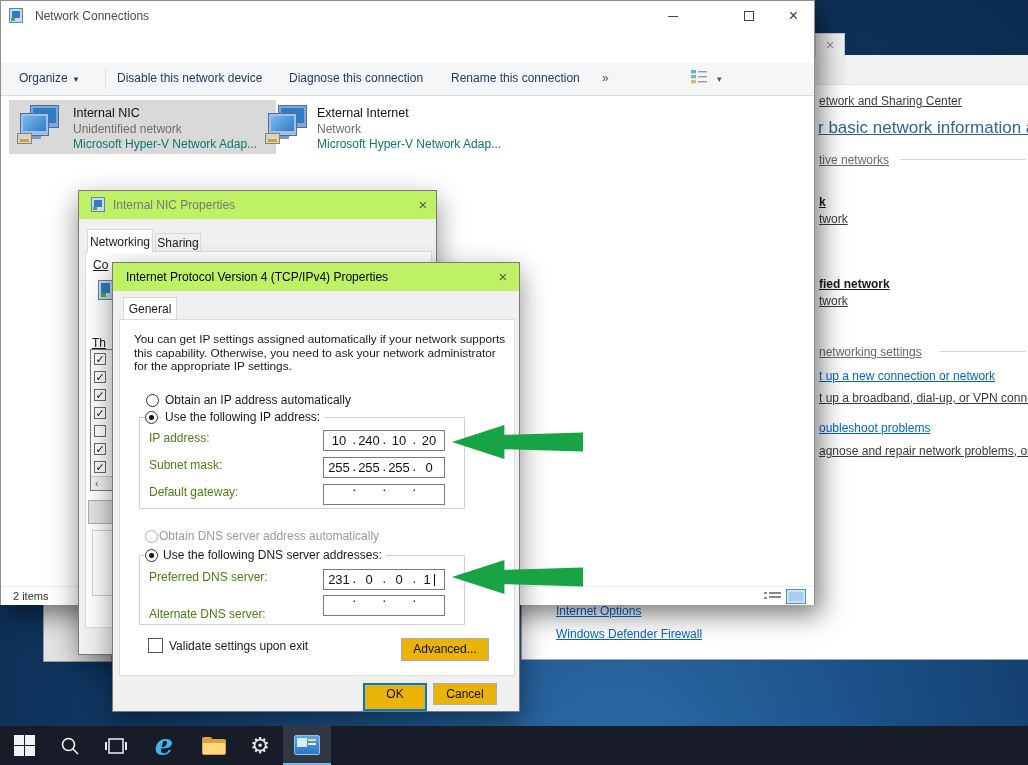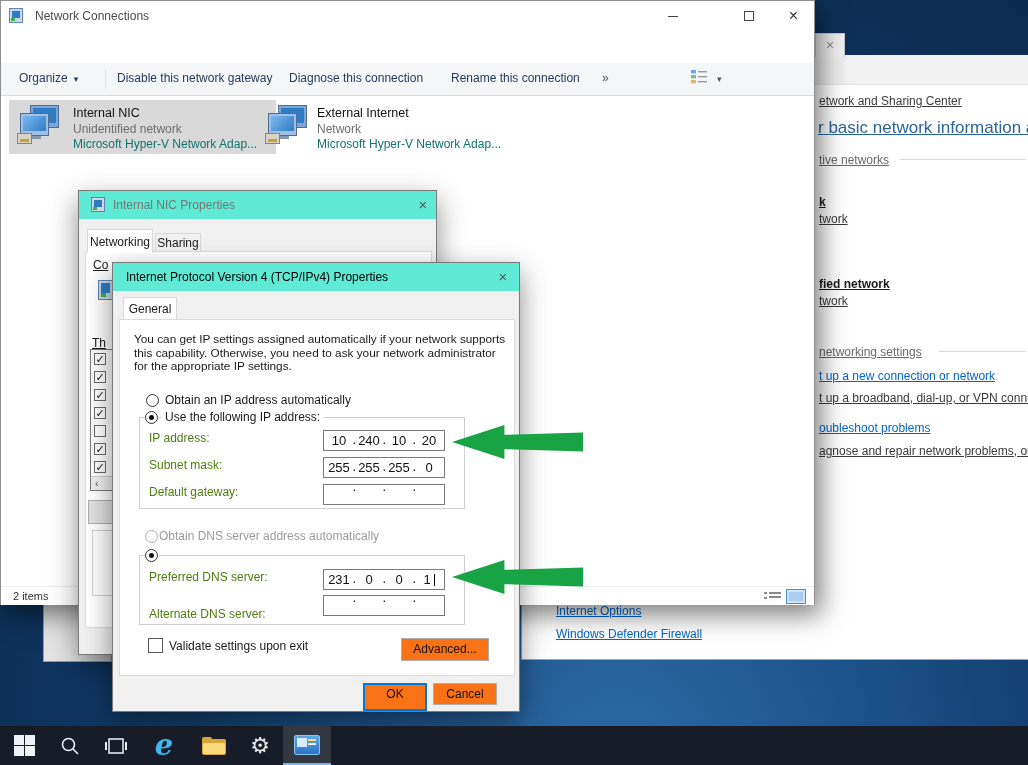--- a/index.html
+++ b/index.html
@@ -76,21 +76,21 @@
   .nc-status { position:absolute; left:0; top:585px; width:100%; height:19px; background:#fff; border-top:1px solid #ececec; }
   .nc-status .cnt { position:absolute; left:12px; top:3px; font-size:11px; color:#333; }
   .sb-list { position:absolute; left:763px; top:4px; width:17px; height:12px; }
   .sb-list i { display:block; height:2px; background:#8a8a8a; margin:1px 0 2px 5px; }
   .sb-list b { position:absolute; left:0; width:3px; height:2px; background:#8a8a8a; }
   .sb-thumb { position:absolute; left:785px; top:2px; width:20px; height:15px; border:1px solid #4f90d0; background:#cfe3f7; }
   .sb-thumb span { position:absolute; left:2px; top:2px; right:2px; bottom:2px; background:#a9cdf0; }
 
   
   .dlg { position:absolute; background:#f0f0f0; border:1px solid #7a7a7a; box-shadow: 0 10px 26px rgba(0,0,0,.45); }
-  .dlg-title { position:absolute; left:0; top:0; width:100%; height:28px; background:#5eead4; }
+  .dlg-title { position:absolute; left:0; top:0; width:100%; height:28px; background:#bef264; }
   .dlg-x { position:absolute; top:4px; width:20px; height:20px; text-align:center; cursor:pointer; }
   .dlg-x::after { content:'×'; font-size:15px; color:#555; line-height:20px; }
   .tab { position:absolute; border:1px solid #d9d9d9; text-align:center; }
   .tab.active { background:#fff; border-bottom:none; z-index:3; }
   .tab.idle { background:#f0f0f0; }
   .page { position:absolute; background:#fff; border:1px solid #dcdcdc; }
 
   
   .nicdlg { left:78px; top:190px; width:359px; height:465px; }
   .nicdlg .ttl { position:absolute; left:34px; top:7px; color:#777; }
@@ -119,21 +119,21 @@
   .rlabel { position:absolute; white-space:nowrap; }
   .rlabel.onbox { background:#fff; padding:0 4px; }
   .rlabel.dis { color:#9b9b9b; }
   .gbox { position:absolute; border:1px solid #cfcfcf; }
   .flabel { position:absolute; white-space:nowrap; color:#4d7c0f; }
   .ipbox { position:absolute; width:122px; height:21px; border:1px solid #7a7a7a; background:#fff; display:flex; align-items:center; }
   .oct { flex:1; text-align:center; position:relative; font-size:13px; color:#111; }
   .oct:not(:last-child)::after { content:'.'; position:absolute; right:-2px; bottom:1px; color:#111; }
   .has-cursor .oct:last-child::after { content:''; display:inline-block; border-left:1px solid #000; height:12px; margin-left:3px; vertical-align:-2px; }
   .chk { position:absolute; width:15px; height:15px; border:1px solid #555; background:#fff; }
-  .btn { position:absolute; background:#f97316; border:1px solid #adadad; text-align:center; color:#111; cursor:pointer; }
+  .btn { position:absolute; background:#eab308; border:1px solid #adadad; text-align:center; color:#111; cursor:pointer; }
   .btn.default { border:2px solid #0078d7; }
 
   
   .garrow { position:absolute; width:131px; height:34px; background:#18a344;
             clip-path: polygon(0 50%, 40% 0, 40% 29%, 100% 22%, 100% 78%, 40% 71%, 40% 100%);
             filter: drop-shadow(0 2px 2px rgba(0,0,0,.35)); }
 
   
   .taskbar { position:absolute; left:0; top:726px; width:100%; height:39px; background:#171c28; }
   .tb-item { position:absolute; top:0; height:39px; display:flex; align-items:center; justify-content:center; cursor:pointer; }
@@ -238,21 +238,21 @@
       <svg width="13" height="13" viewBox="0 0 13 13">
         <circle cx="5.2" cy="5.2" r="3.8" fill="none" stroke="#767676" stroke-width="1.3"></circle>
         <line x1="8.2" y1="8.2" x2="12" y2="12" stroke="#767676" stroke-width="1.3"></line>
       </svg>
     </div>
   </div>
 
   <div class="nc-toolbar">
     <span class="tb tb-caret" style="left:18px;">Organize</span>
     <span class="tb-div"></span>
-    <span class="tb" style="left:116px;">Disable this network gateway</span>
+    <span class="tb" style="left:116px;">Disable this network device</span>
     <span class="tb" style="left:288px;">Diagnose this connection</span>
     <span class="tb" style="left:450px;">Rename this connection</span>
     <span class="tb" style="left:601px; color:#555;">»</span>
     <span class="tb" style="left:690px; top:7px;">
       <svg width="17" height="14" viewBox="0 0 17 14">
         <rect x="0" y="0" width="5" height="3.4" fill="#6aa7e0"></rect>
           <rect x="0" y="5" width="5" height="3.4" fill="#74c39a"></rect>
           <rect x="0" y="10" width="5" height="3.4" fill="#e2b56f"></rect>
         <rect x="7" y="1" width="9" height="1.4" fill="#9a9a9a"></rect>
           <rect x="7" y="6" width="9" height="1.4" fill="#9a9a9a"></rect>
@@ -402,20 +402,21 @@
     <span class="oct"></span>
       <span class="oct"></span>
       <span class="oct"></span>
       <span class="oct"></span>
   </div>
 
   <span class="radio disabled" style="left:32px; top:267px;"></span>
   <span class="rlabel dis" style="left:46px; top:266px;">Obtain DNS server address automatically</span>
 
   <div class="gbox" style="left:26px; top:292px; width:326px; height:70px;"></div>
+  <span class="rlabel onbox" style="left:46px; top:285px;">Use the following DNS server addresses:</span>
   <span class="radio checked" style="left:32px; top:286px; background:#fff;"></span>
 
   <span class="flabel" style="left:36px; top:307px;">Preferred DNS server:</span>
   <div class="ipbox has-cursor" style="left:210px; top:306px;">
     <span class="oct">231</span>
       <span class="oct">0</span>
       <span class="oct">0</span>
       <span class="oct">1</span>
   </div>
   <span class="flabel" style="left:36px; top:344px;">Alternate DNS server:</span>

